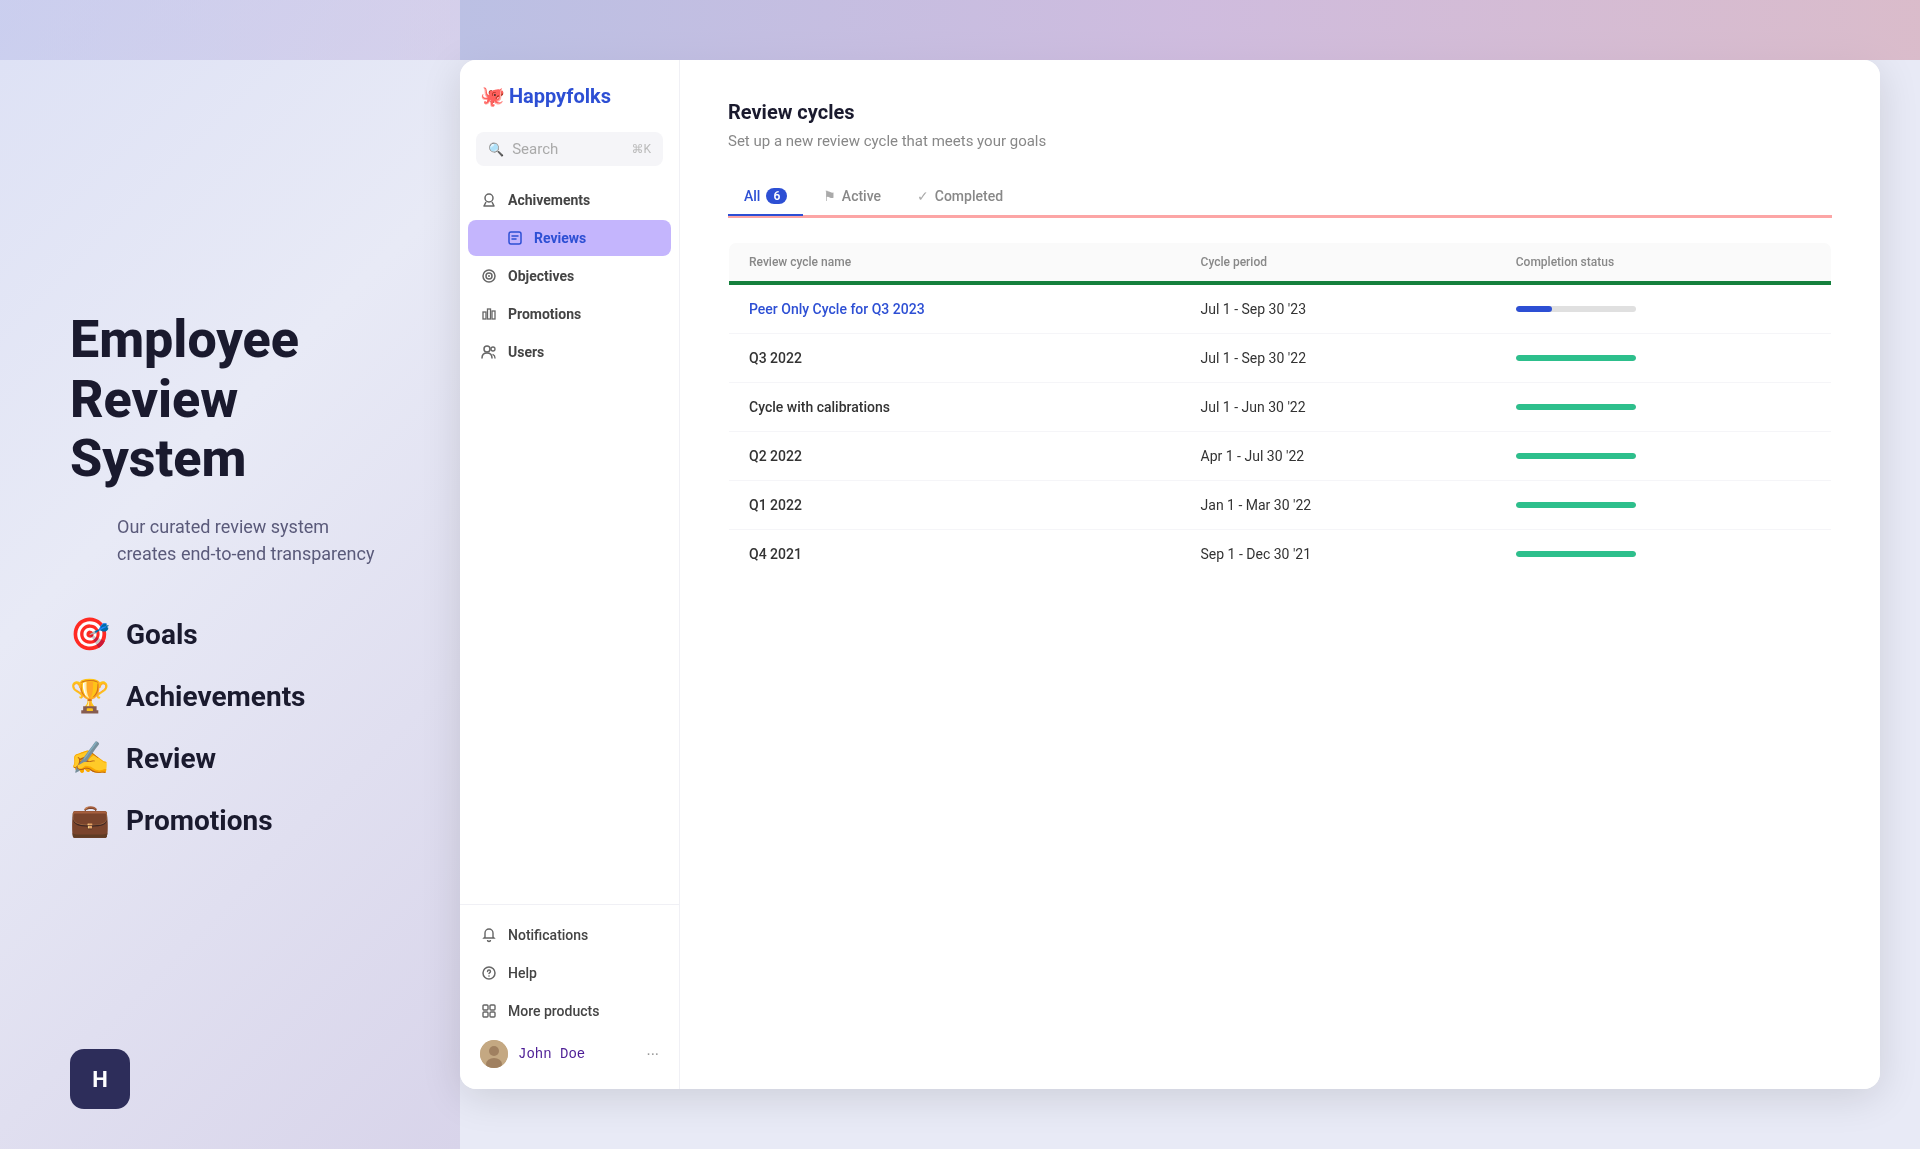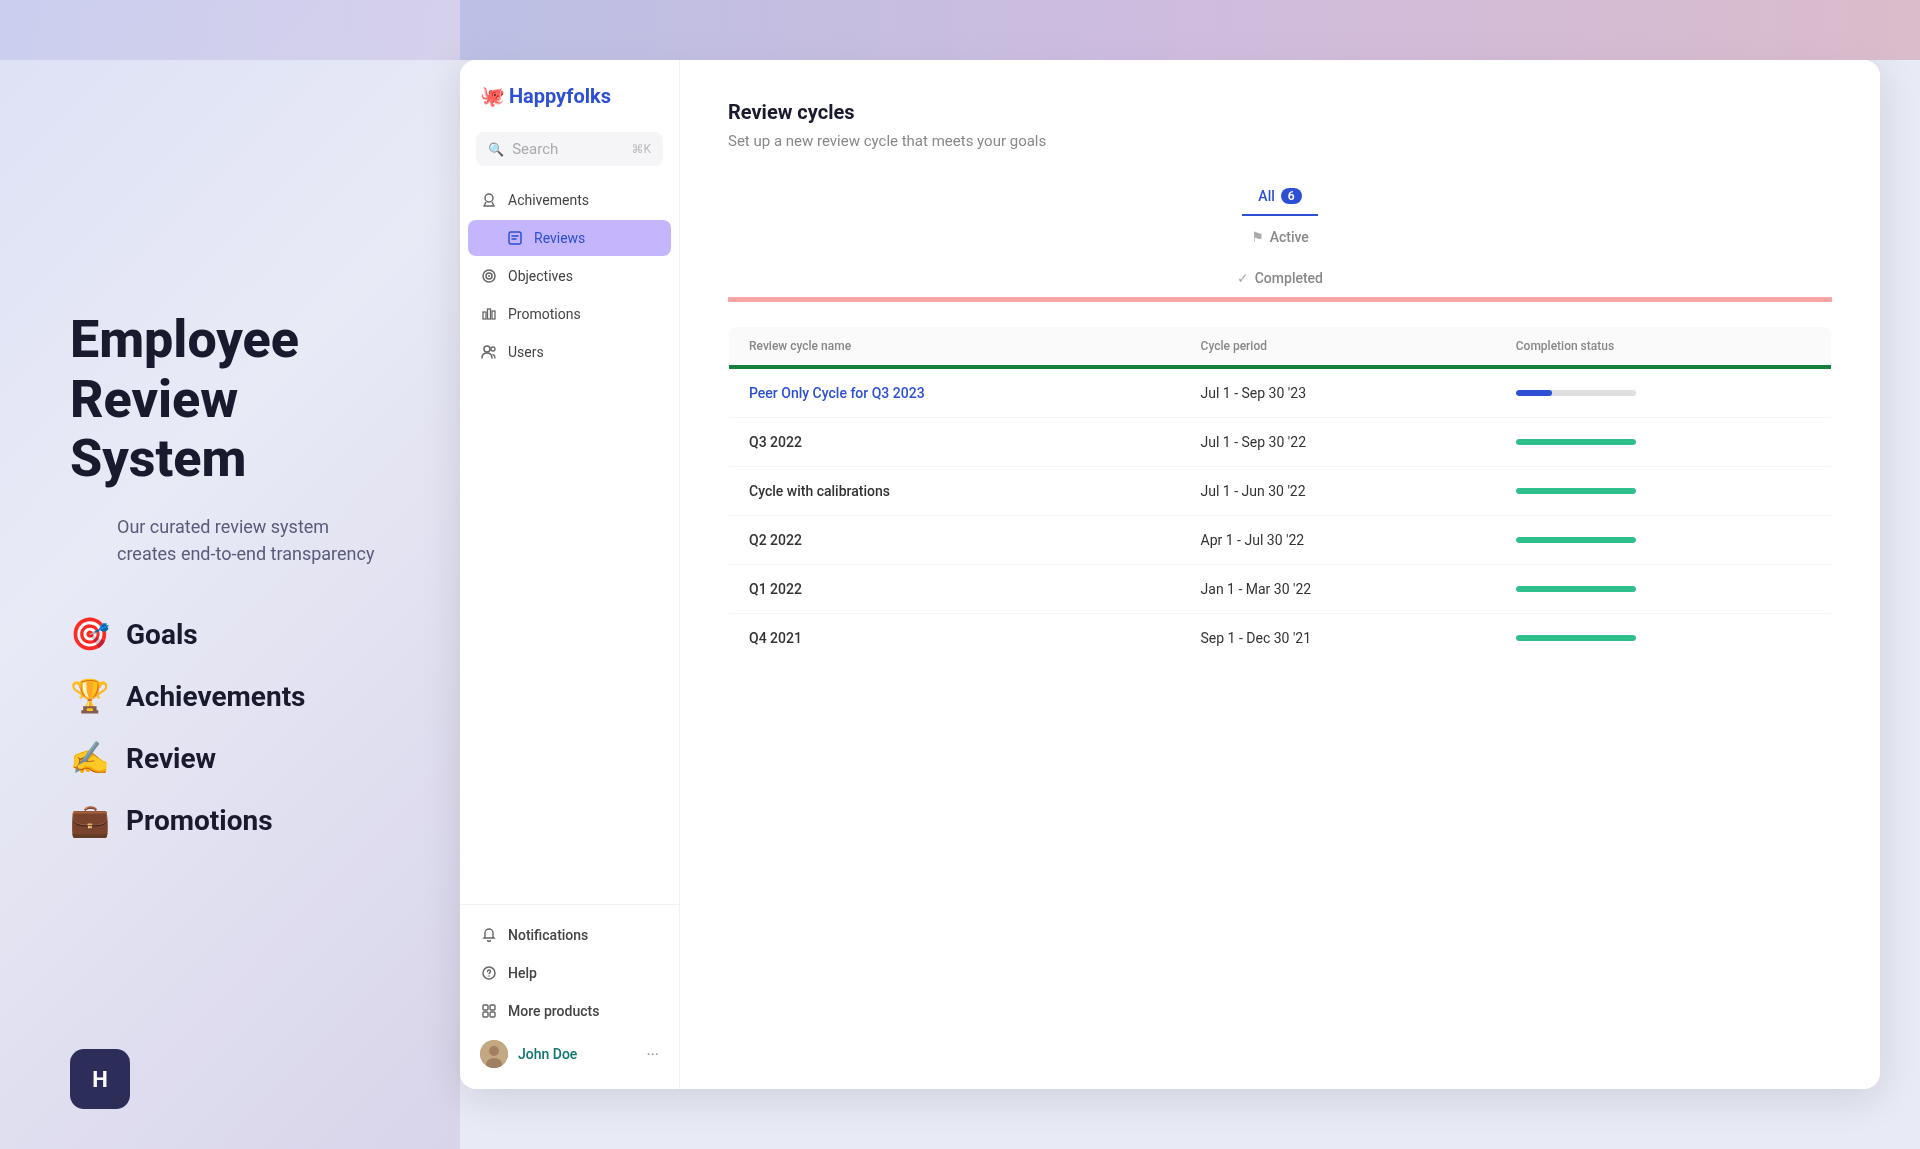--- a/index.html
+++ b/index.html
@@ -175,21 +175,21 @@
 
     .nav-item {
       display: flex;
       align-items: center;
       gap: 10px;
       padding: 9px 12px;
       border-radius: 8px;
       cursor: pointer;
       color: #444;
       font-size: 14px;
-      font-weight: 400;
+      font-weight: 700;
       margin-bottom: 2px;
     }
 
     .nav-item.active {
       background: #c4b5fd;
       color: #2d4fd4;
       padding-left: 38px;
     }
 
     .nav-icon {
@@ -242,21 +242,22 @@
       align-items: center;
       justify-content: center;
       overflow: hidden;
       font-size: 12px;
     }
 
     .user-name {
       flex: 1;
       font-size: 14px;
       font-weight: 500;
-      color: #0f766e;
+      color: #4c1d95;
+      font-family: Liberation Mono, monospace;
     }
 
     .user-dots {
       color: #999;
       font-size: 16px;
     }
 
     
     .main-content {
       flex: 1;
@@ -275,23 +276,22 @@
     .page-subtitle {
       font-size: 15px;
       color: #888;
       margin-bottom: 28px;
     }
 
     .tabs {
       display: flex;
       align-items: center;
       gap: 4px;
-      border-bottom: 5px solid #fca5a5;
+      border-bottom: 3px solid #fca5a5;
       margin-bottom: 24px;
-      flex-direction: column;
     }
 
     .tab {
       display: flex;
       align-items: center;
       gap: 6px;
       padding: 10px 16px;
       cursor: pointer;
       font-size: 14px;
       font-weight: 500;

